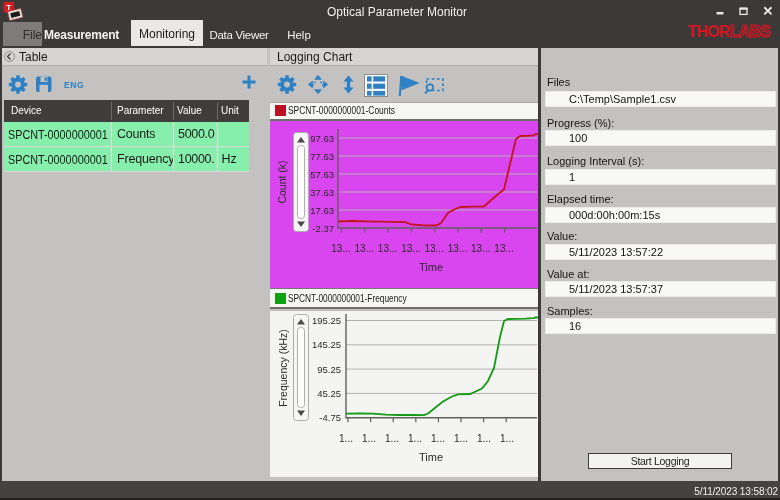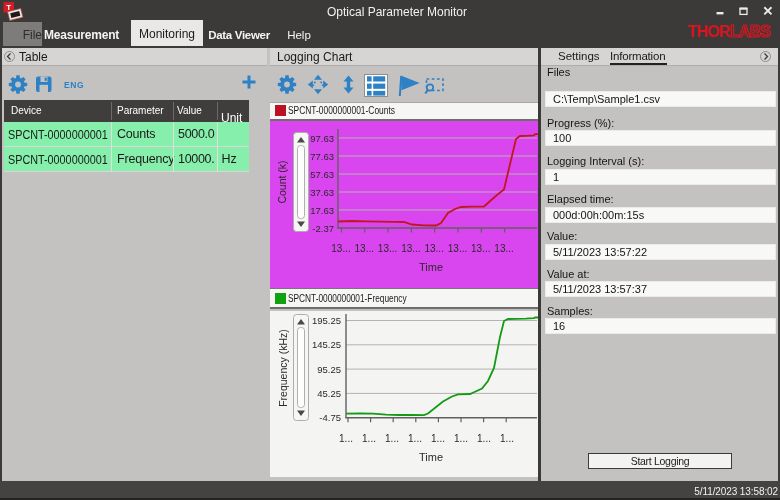--- a/index.html
+++ b/index.html
@@ -1,20 +1,20 @@
 <!DOCTYPE html>
 <html><head><meta charset="utf-8"><style>
 *{margin:0;padding:0;box-sizing:border-box}
 html,body{width:780px;height:500px;overflow:hidden}
 body{font-family:"Liberation Sans",sans-serif;position:relative;background:#3b3a39;color:#1b1a19}
 .abs{position:absolute}
 .hdr{background:#d6d5d4;border-bottom:1px solid #aeadac;font-size:12px;color:#1b1a19}
 .circ{position:absolute;width:11px;height:11px;border:1px solid #8f8e8d;border-radius:50%}
 .lbl{position:absolute;font-size:11px;color:#161514}
-.inp{position:absolute;left:4px;width:231px;height:16px;background:#f8f8f7;border:1px solid #ebebea;font-size:11px;color:#141312;line-height:14px;padding-left:7px}
+.inp{position:absolute;left:4px;width:231px;height:16px;background:#f8f8f7;border:1px solid #ebebea;font-size:11px;color:#141312;line-height:14px;padding-left:23px}
 .tick{font-size:10px;fill:#2b2a29}
 .ylab{font-size:9.5px;fill:#2b2a29}
 </style></head>
 <body>
 
 <div class="abs" style="left:0;top:0;width:780px;height:48px;background:#3b3a39"></div>
 
 <svg class="abs" style="left:2;top:1" width="24" height="22" viewBox="0 0 24 22">
  <rect x="1.5" y="1" width="10.5" height="10.5" fill="#d21c23"></rect>
  <text x="6.8" y="9" font-size="8" font-weight="bold" fill="#fff" text-anchor="middle" font-family="Liberation Sans">T</text>
@@ -28,21 +28,21 @@
 <svg class="abs" style="left:710;top:4" width="70" height="16" viewBox="0 0 70 16">
  <rect x="6.5" y="8" width="7" height="2.4" fill="#ecebea"></rect>
  <rect x="30" y="4.6" width="7" height="5.8" fill="none" stroke="#ecebea" stroke-width="1.3"></rect>
  <rect x="29.6" y="3.4" width="7.8" height="2.2" fill="#ecebea"></rect>
  <path d="M54.3 3.3 L61.5 10.4 M61.5 3.3 L54.3 10.4" stroke="#ecebea" stroke-width="1.9"></path>
 </svg>
 
 <div class="abs" style="left:3px;top:22px;width:39px;height:24px;background:#7d7c7b;color:#2e2d2c;font-size:12px;text-align:right;line-height:27px">File</div>
 <div class="abs" style="left:44px;top:22px;width:82px;height:24px;color:#f4f3f2;font-size:12px;font-weight:bold;text-align:left;line-height:27px;letter-spacing:-0.2px">Measurement</div>
 <div class="abs" style="left:131px;top:20px;width:72px;height:26px;background:#e9e8e7;color:#1b1a19;font-size:12px;text-align:center;line-height:29px">Monitoring</div>
-<div class="abs" style="left:207px;top:22px;width:64px;height:24px;color:#f4f3f2;font-size:11.5px;font-weight:bold;text-align:center;line-height:27px;letter-spacing:-0.3px">Data Viewer</div>
+<div class="abs" style="left:207px;top:22px;width:64px;height:24px;color:#f4f3f2;font-size:11.5px;font-weight:normal;text-align:center;line-height:27px;letter-spacing:-0.3px">Data Viewer</div>
 <div class="abs" style="left:282px;top:22px;width:34px;height:24px;color:#f4f3f2;font-size:11.5px;font-weight:normal;text-align:center;line-height:27px">Help</div>
 
 <div class="abs" style="left:688px;top:23px;width:90px;height:16px;font-weight:bold;font-size:16px;letter-spacing:-0.8px;white-space:nowrap"><span style="color:#dc1420">THOR</span><span style="color:#3b3a39;-webkit-text-stroke:1.2px #dc1420">LABS</span></div>
 
 <div class="abs" id="main" style="left:0;top:48px;width:780px;height:433px;background:#3b3a39">
 
  <div class="abs" style="left:2px;top:0;width:275px;height:433px;background:#c3c2c1">
   <div class="abs hdr" style="left:0;top:0;width:265px;height:18px">
         <span class="circ" style="left:2px;top:3px">
           <svg width="9" height="9" viewBox="0 0 9 9" style="position:absolute;left:0;top:0">
@@ -62,21 +62,21 @@
         </g>
    <text x="56" y="13" font-size="8.5" font-weight="bold" fill="#2e81c4" letter-spacing="0.6" font-family="Liberation Sans">ENG</text>
    <path d="M241 0.5 L241 13.5 M234.5 7 L247.5 7" stroke="#2e81c4" stroke-width="3"></path>
   </svg>
 
   <div class="abs" style="left:2px;top:52px;width:245px;height:72px;background:#86efac">
    <div class="abs" style="left:0;top:0;width:245px;height:22px;background:#3f3e3d">
     <span style="position:absolute;left:7px;top:5px;font-size:10px;color:#fff">Device</span>
     <span style="position:absolute;left:113px;top:5px;font-size:10px;color:#fff">Parameter</span>
     <span style="position:absolute;left:173px;top:5px;font-size:10px;color:#fff">Value</span>
-    <span style="position:absolute;left:217px;top:11px;font-size:12px;color:#fff">Unit</span>
+    <span style="position:absolute;left:217px;top:5px;font-size:10px;color:#fff">Unit</span>
     <div class="abs" style="left:107px;top:2px;width:1px;height:18px;background:#6c6b6a"></div>
     <div class="abs" style="left:169px;top:2px;width:1px;height:18px;background:#6c6b6a"></div>
     <div class="abs" style="left:213px;top:2px;width:1px;height:18px;background:#6c6b6a"></div>
    </div>
    <div class="abs" style="left:0;top:22px;width:245px;height:25px;border-bottom:1px solid #d9d8d7">
     <span style="position:absolute;left:3.5px;top:5px;font-size:13.5px;transform:scaleX(0.8);transform-origin:0 50%;white-space:nowrap">SPCNT-0000000001</span>
     <span style="position:absolute;left:113px;top:5px;font-size:12.5px;letter-spacing:-0.2px">Counts</span>
     <span style="position:absolute;left:174px;top:5px;font-size:12.5px;letter-spacing:-0.3px">5000.0</span>
    </div>
    <div class="abs" style="left:0;top:47px;width:245px;height:25px;border-bottom:1px solid #d9d8d7">
@@ -245,31 +245,21 @@
     <rect x="0.5" y="0.5" width="15" height="106" rx="3" fill="#f6f6f5" stroke="#aeadac"></rect>
     <path d="M8 5 L12 10.5 L4 10.5 Z" fill="#4a4948"></path>
           <path d="M8 102 L12 96.5 L4 96.5 Z" fill="#4a4948"></path>
     <rect x="4.5" y="13.5" width="7" height="80" rx="3" fill="#fefefd" stroke="#b0afae"></rect>
    </svg>
    <div class="abs" style="left:-32px;top:51px;width:90px;height:12px;transform:rotate(-90deg);font-size:10.5px;text-align:center;color:#2b2a29">Frequency (kHz)</div>
   </div>
  </div>
 
  <div class="abs" style="left:541px;top:0;width:237px;height:433px;background:#c3c2c1">
-  <div class="abs hdr" style="left:0;top:0;width:237px;height:18px">
-   <span style="position:absolute;left:17px;top:2px;font-size:11.5px">Settings</span>
-   <span style="position:absolute;left:69px;top:2px;font-size:11.5px;letter-spacing:-0.2px">Information</span>
-   <div class="abs" style="left:69px;top:15px;width:57px;height:2px;background:#232221"></div>
-   <span class="circ" style="left:219px;top:3px">
-          <svg width="9" height="9" viewBox="0 0 9 9" style="position:absolute;left:0;top:0">
-            <path d="M3.5 1.5 L6.5 4.5 L3.5 7.5" fill="none" stroke="#3a3938" stroke-width="1.3"></path>
-          </svg>
-        </span>
-  </div>
-  <div class="lbl" style="left:6px;top:18px">Files</div>
+  <div class="lbl" style="left:6px;top:28px">Files</div>
   <div class="inp" style="top:43px">C:\Temp\Sample1.csv</div>
   <div class="lbl" style="left:6px;top:69px">Progress (%):</div>
   <div class="inp" style="top:82px">100</div>
   <div class="lbl" style="left:6px;top:107px">Logging Interval (s):</div>
   <div class="inp" style="top:121px">1</div>
   <div class="lbl" style="left:6px;top:145px">Elapsed time:</div>
   <div class="inp" style="top:159px">000d:00h:00m:15s</div>
   <div class="lbl" style="left:6px;top:182px">Value:</div>
   <div class="inp" style="top:196px">5/11/2023 13:57:22</div>
   <div class="lbl" style="left:6px;top:220px">Value at:</div>

